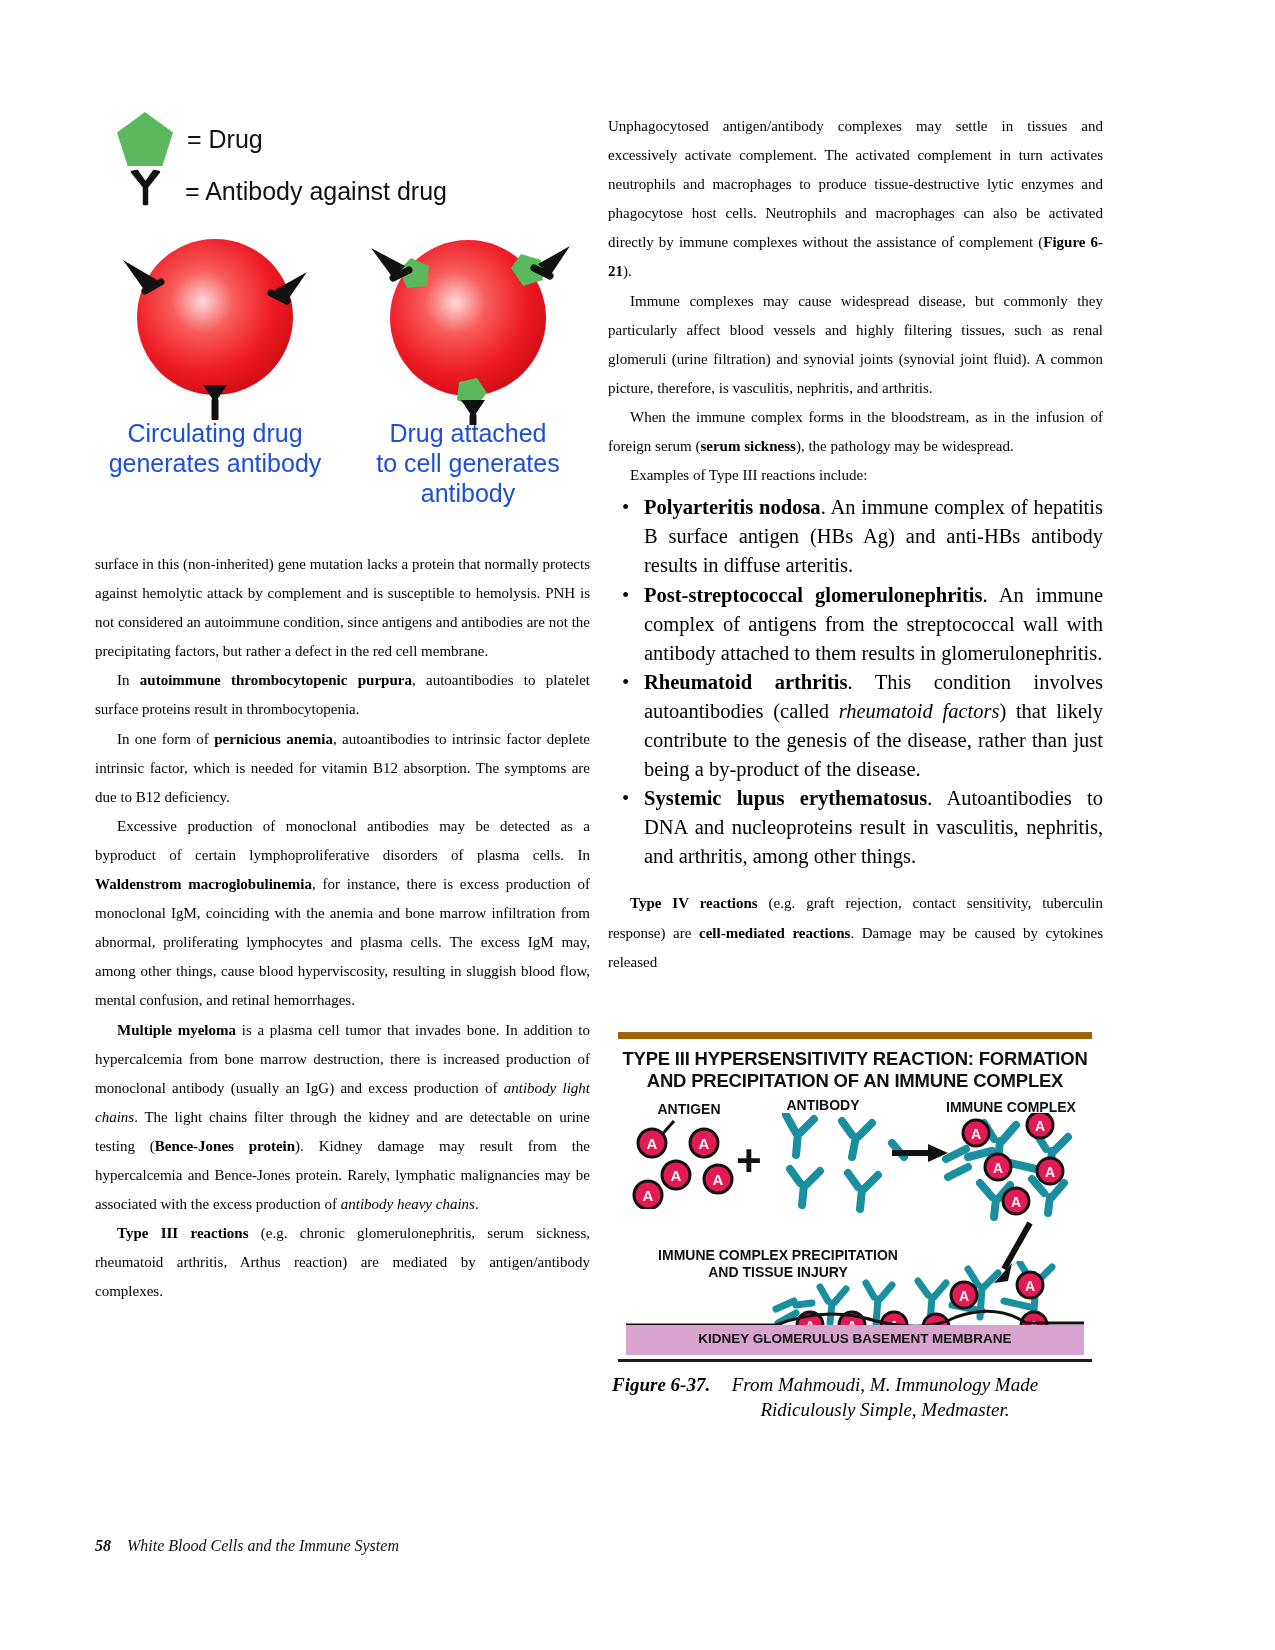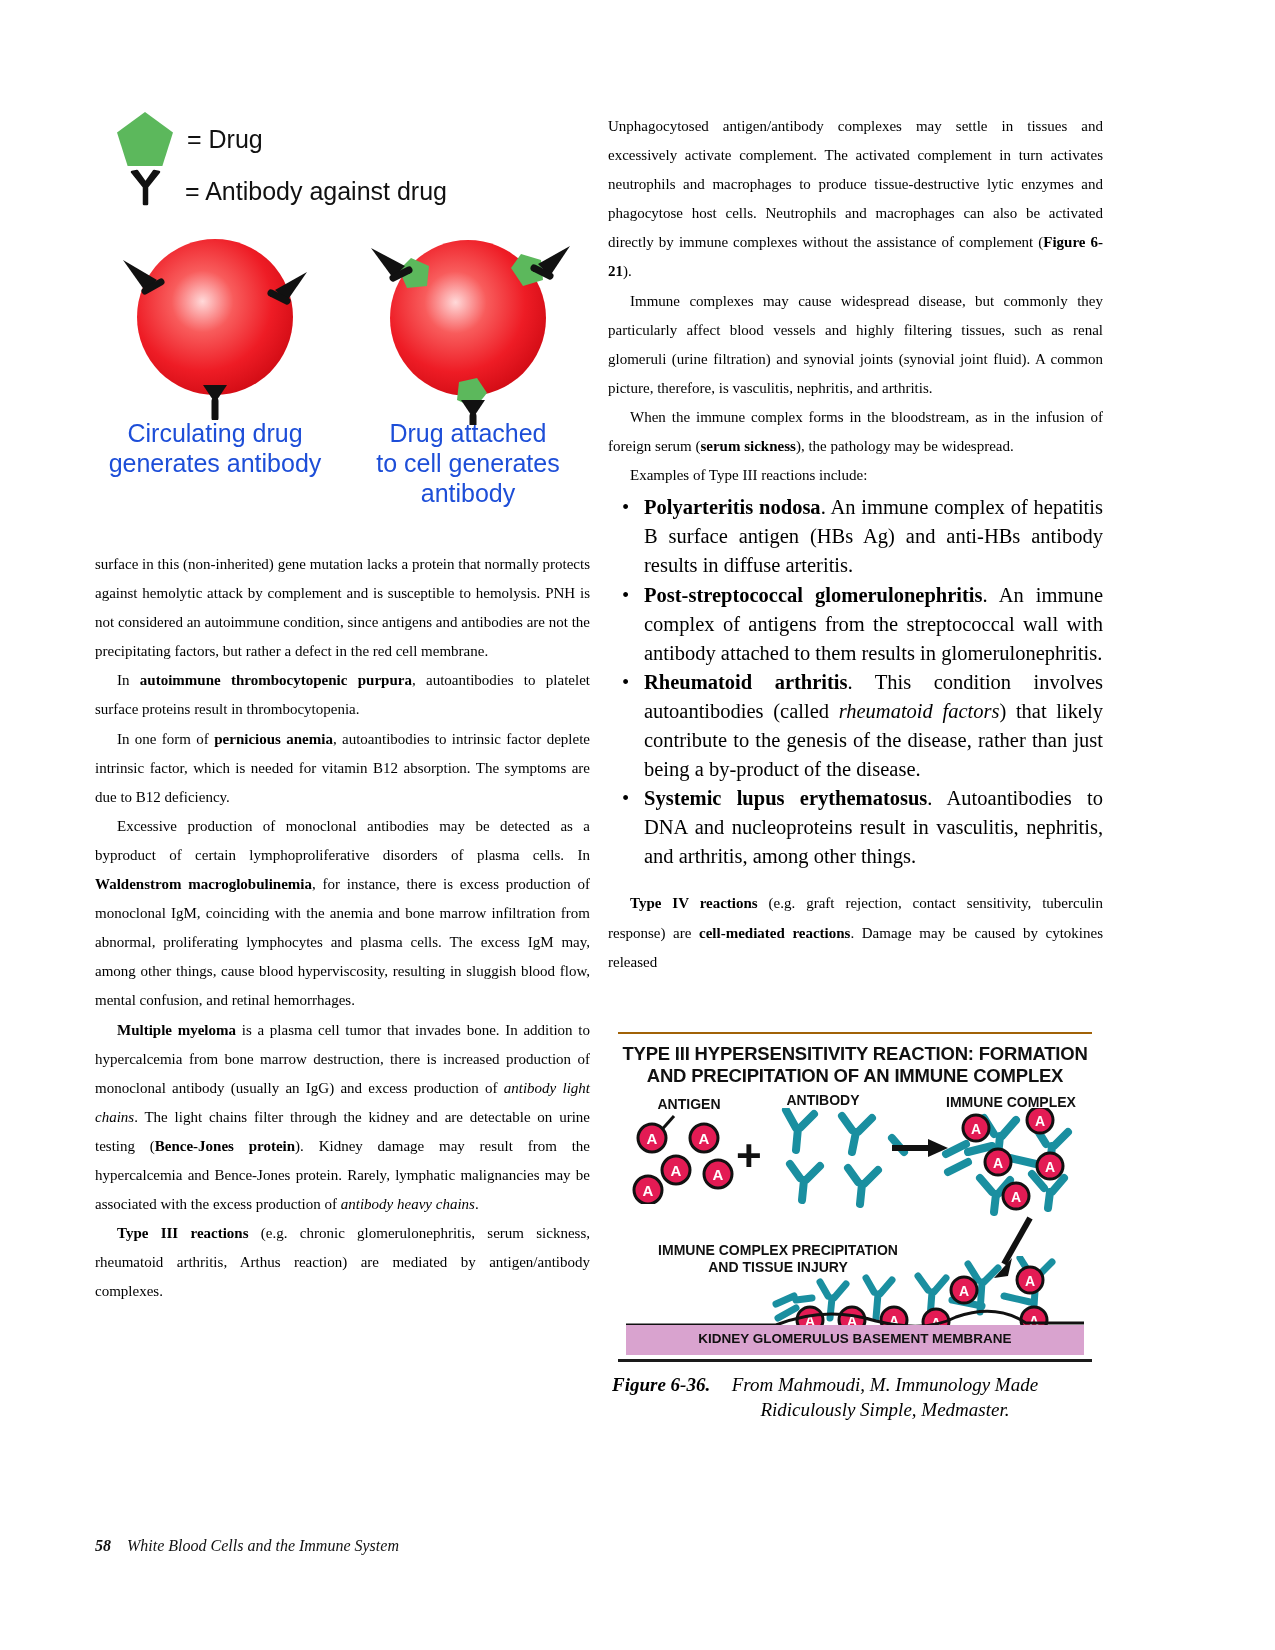--- a/index.html
+++ b/index.html
@@ -125,21 +125,21 @@
     position: absolute;
     left: 618px;
     top: 1032px;
     width: 474px;
   }
   .fig621 {
     position: relative;
     width: 474px;
     height: 330px;
     background: #fff;
-    border-top: 2px solid #a16207;
+    border-top: 7px solid #a16207;
     border-bottom: 3px solid #1a1a1a;
     box-sizing: border-box;
     overflow: hidden;
   }
   .f621-title {
     position: absolute;
     top: 9px;
     left: 0; right: 0;
     text-align: center;
     font-family: "Liberation Sans", sans-serif;
@@ -452,21 +452,21 @@
         <path d="M0 18 L150 18 Q200 -2 250 14 Q300 26 330 10 Q370 -4 400 16 L458 16" stroke="#111" stroke-width="3" fill="none"></path>
       </svg>
 
       <div class="membrane-band">
         <div class="mtext">KIDNEY GLOMERULUS BASEMENT MEMBRANE</div>
       </div>
     </div>
   </div>
 
   <div class="fig621-caption">
-    <span class="cap-num">Figure 6-36.</span>
+    <span class="cap-num">Figure 6-37.</span>
     <span class="cap-txt">From Mahmoudi, M. Immunology Made Ridiculously Simple, Medmaster.</span>
   </div>
 
   <div class="footer">
     <span class="pg">58</span><span>White Blood Cells and the Immune System</span>
   </div>
 
 </div>
 
 </body></html>

